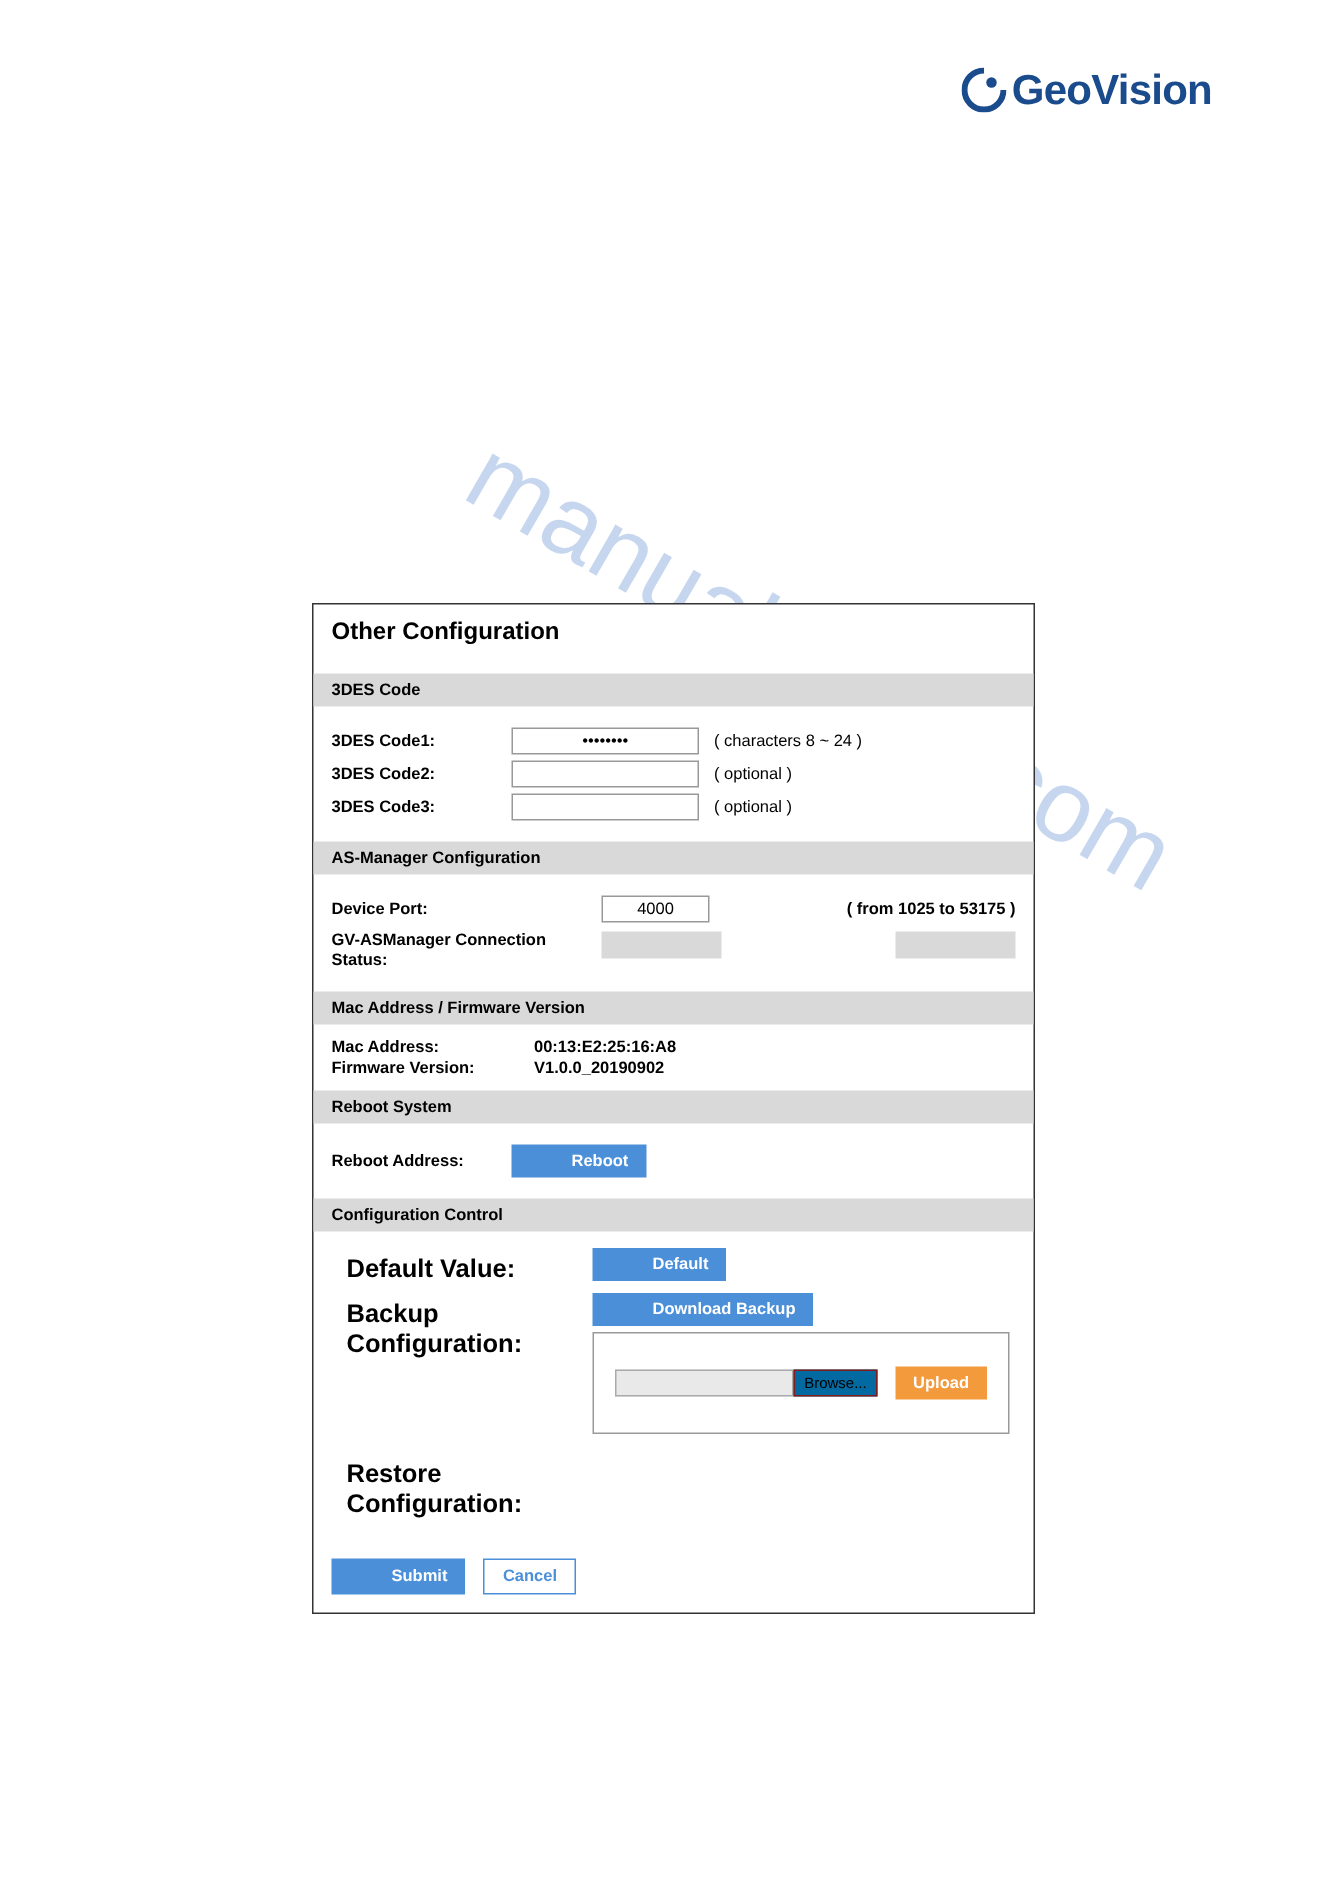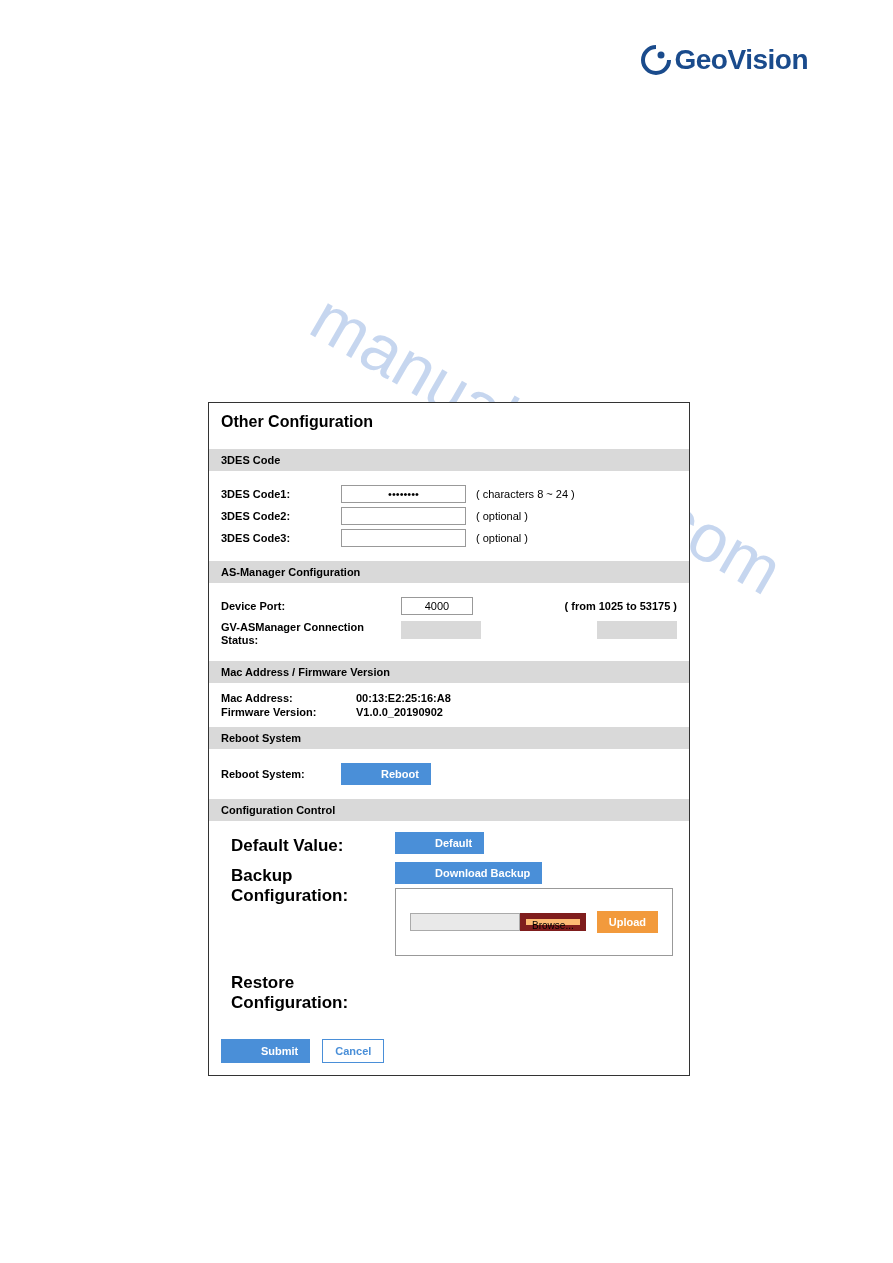--- a/index.html
+++ b/index.html
@@ -158,22 +158,22 @@
   .file-path {
     width: 120px;
     height: 18px;
     background: #e9e9e9;
     border: 1px solid #aaa;
     box-sizing: border-box;
   }
   .browse-btn {
     font-size: 10px;
     padding: 1px 6px;
-    background: #fdba74;
-    border: 6px solid #7f1d1d;
+    background: #0369a1;
+    border: 1px solid #7f1d1d;
     height: 18px;
     box-sizing: border-box;
     cursor: pointer;
   }
   .footer-btns {
     padding: 12px 12px;
     display: flex;
     gap: 12px;
   }
   .watermark {
@@ -257,21 +257,21 @@
     </div>
     <div class="mac-row">
       <span class="ml">Firmware Version:</span>
       <span style="font-weight:bold">V1.0.0_20190902</span>
     </div>
   </div>
 
   <div class="section-header">Reboot System</div>
   <div class="section-body">
     <div class="row">
-      <div class="label">Reboot System:</div>
+      <div class="label">Reboot Address:</div>
       <button class="btn btn-blue">Reboot</button>
     </div>
   </div>
 
   <div class="section-header">Configuration Control</div>
   <div style="padding:8px 0">
     <div class="cfg-row">
       <div class="cl">Default Value:</div>
       <button class="btn btn-blue">Default</button>
     </div>

